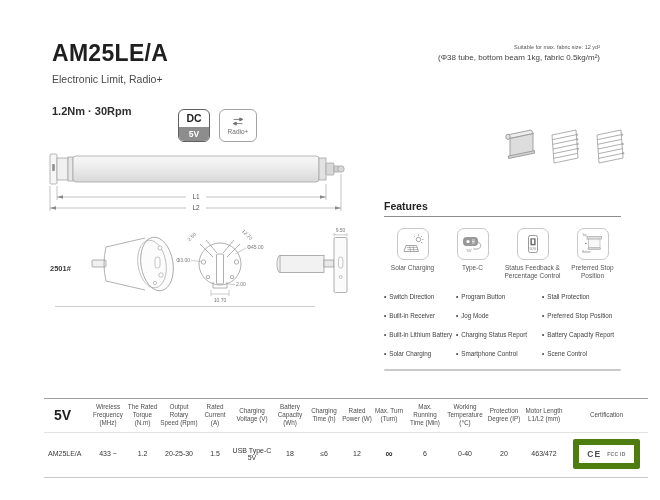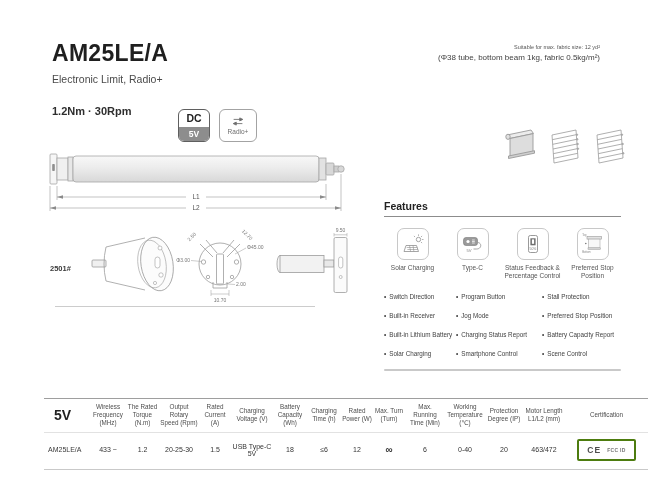--- a/index.html
+++ b/index.html
@@ -44,21 +44,21 @@
   .bullet::before{content:"•";margin-right:3px;color:#333;}
   .f-rule2{margin-top:12px;height:2px;background:#c9c9c9;border-radius:1px;}
   
   .spec{position:absolute;left:44px;top:398px;width:604px;border-collapse:collapse;table-layout:fixed;}
   .spec th{font-weight:400;font-size:6.3px;color:#4d4d4d;text-align:center;vertical-align:middle;
     padding:4px 1px;line-height:1.3;border-top:1px solid #9e9e9e;border-bottom:1px solid #e2e2e2;}
   .spec th.group{font-size:14px;font-weight:700;color:#1f1f1f;text-align:left;padding-left:10px;}
   .spec td{font-size:7px;color:#333;text-align:center;padding:6px 1px 8px;border-bottom:1px solid #c9c9c9;vertical-align:middle;}
   .spec td.model{text-align:left;padding-left:4px;color:#3a3a3a;}
   .spec td.v-inf{font-size:10px;font-weight:700;line-height:.6;}
-  .cert-box{display:inline-flex;align-items:center;gap:6px;border:2px solid #4d7c0f;border-radius:2px;padding:4px 8px;background:#fff;}
+  .cert-box{display:inline-flex;align-items:center;gap:6px;border:6px solid #4d7c0f;border-radius:2px;padding:4px 8px;background:#fff;}
   .cert-ce{font-size:8.5px;letter-spacing:1px;color:#4d4d4d;font-weight:600;}
   .cert-fcc{font-size:5px;color:#777;font-weight:700;letter-spacing:.3px;}
 </style>
 </head>
 <body>
 
 <div class="hdr">
   <h1>AM25LE/A</h1>
   <div class="sub">Electronic Limit, Radio+</div>
   <div class="tq">1.2Nm · 30Rpm</div>

